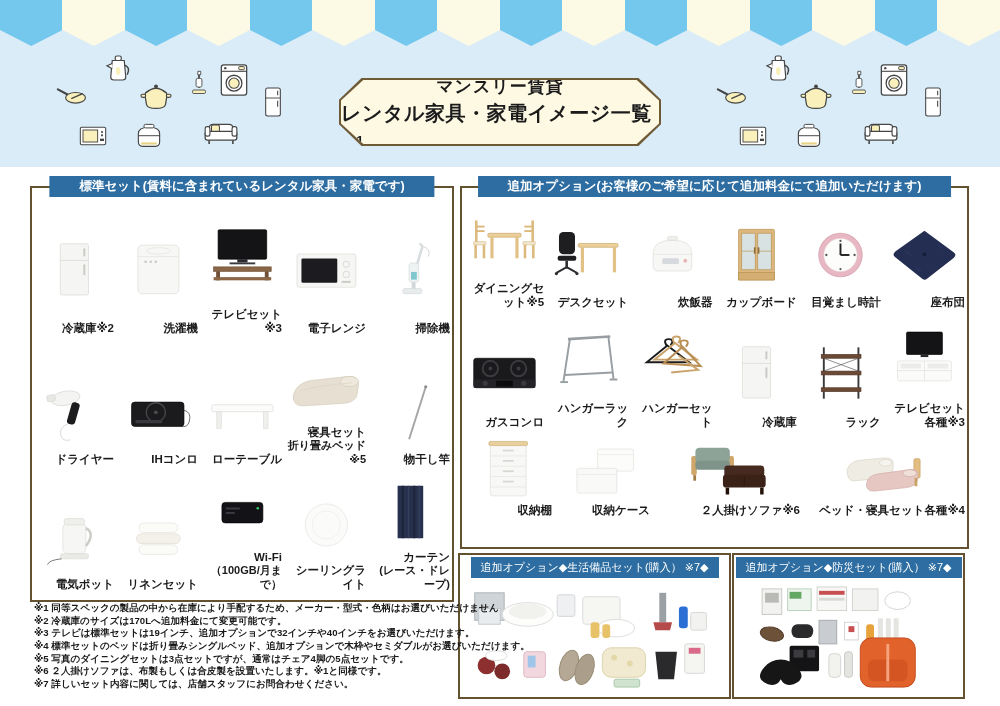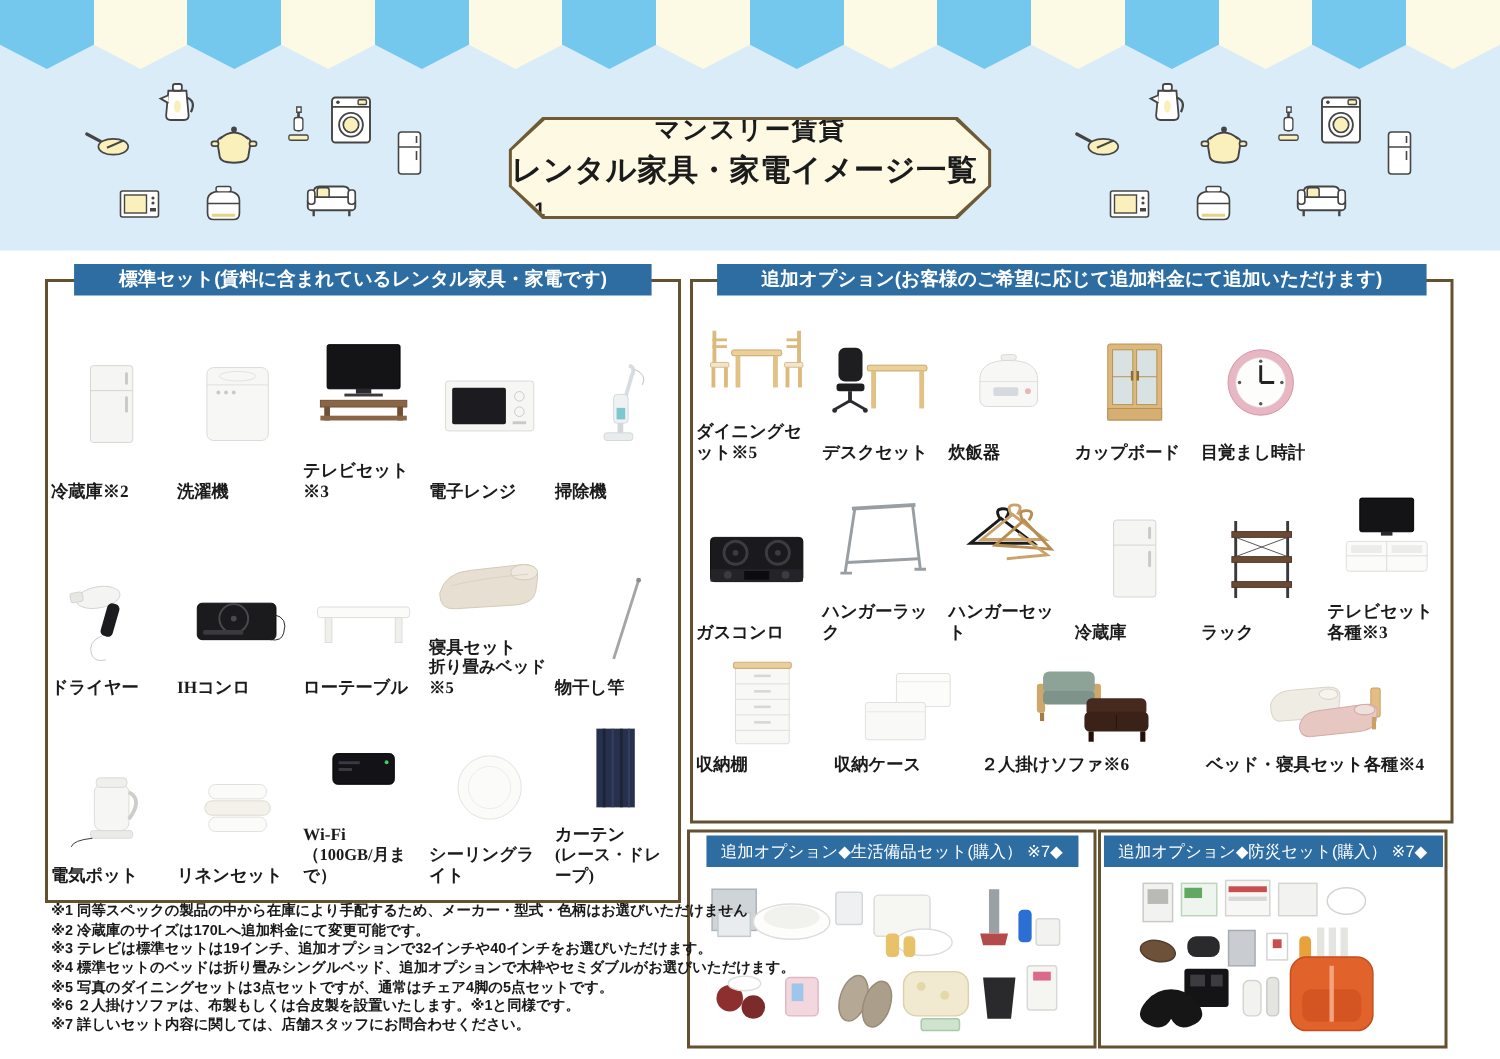--- a/index.html
+++ b/index.html
@@ -29,21 +29,21 @@
   
   .panel{position:absolute;background:#fff;border:2px solid #63512f;}
   .panel-hd{position:absolute;top:-12px;left:50%;transform:translateX(-50%);white-space:nowrap;
     background:#2d6da1;color:#fff;font-weight:bold;font-size:12.5px;padding:3px 30px;line-height:1.2;}
   #panel-std{left:30px;top:186px;width:420px;height:412px;}
   #panel-opt{left:460px;top:186px;width:505px;height:359px;}
   .prow{display:grid;align-items:end;}
   .cols5{grid-template-columns:repeat(5,1fr);}
   .cols6{grid-template-columns:repeat(6,1fr);}
   .cols4x{grid-template-columns:92px 98px 150px 1fr;}
-  .cell{text-align:left;padding:0 2px;font-family:Liberation Serif, serif;}
+  .cell{text-align:right;padding:0 2px;}
   .ph{display:block;margin:0 auto;width:96%;}
   .lbl{font-size:11.5px;font-weight:bold;line-height:1.25;margin-top:3px;}
   .lbl .sub{display:block;font-size:11px;}
   #panel-std .prow1 .ph{height:96px;} #panel-std .prow2 .ph{height:72px;} #panel-std .prow3 .ph{height:70px;}
   #panel-std .prow1{margin-top:20px;} #panel-std .prow2{margin-top:14px;} #panel-std .prow3{margin-top:10px;}
   #panel-opt .prow1 .ph{height:74px;} #panel-opt .prow2 .ph{height:78px;} #panel-opt .prow3 .ph{height:62px;}
   #panel-opt .prow1{margin-top:16px;} #panel-opt .prow2{margin-top:10px;} #panel-opt .prow3{margin-top:8px;}
   
   .pbox{position:absolute;background:#fff;border:2px solid #63512f;}
   #pbox-life{left:458px;top:553px;width:269px;height:142px;}
@@ -620,20 +620,26 @@
             <use href="#p-cupboard"></use>
           </svg>
           <div class="lbl"><span>カップボード</span></div>
         </div>
       <div class="cell">
           <svg class="ph">
             <use href="#p-clock"></use>
           </svg>
           <div class="lbl"><span>目覚まし時計</span></div>
         </div>
+      <div class="cell">
+          <svg class="ph">
+            <use href="#p-cushion"></use>
+          </svg>
+          <div class="lbl"><span>座布団</span></div>
+        </div>
     </div>
     <div class="prow prow2 cols6">
       <div class="cell">
           <svg class="ph">
             <use href="#p-gasstove"></use>
           </svg>
           <div class="lbl"><span>ガスコンロ</span></div>
         </div>
       <div class="cell">
           <svg class="ph">

